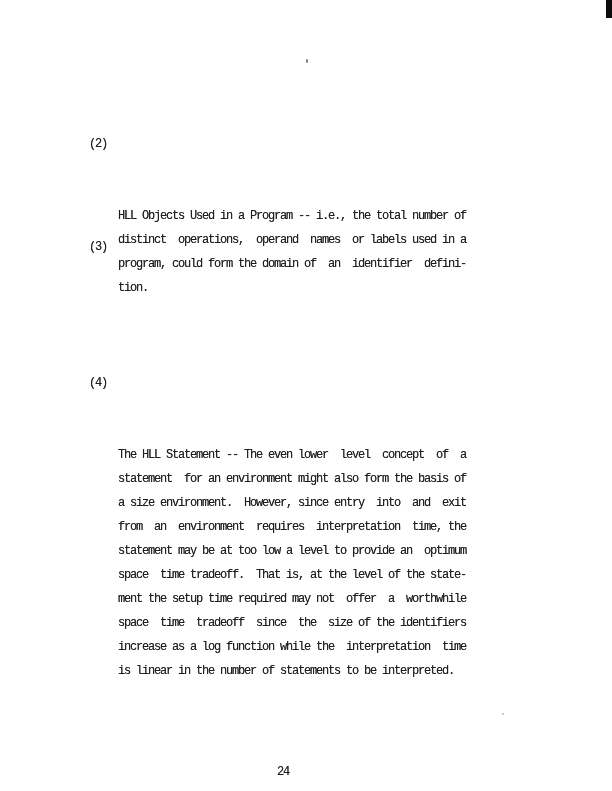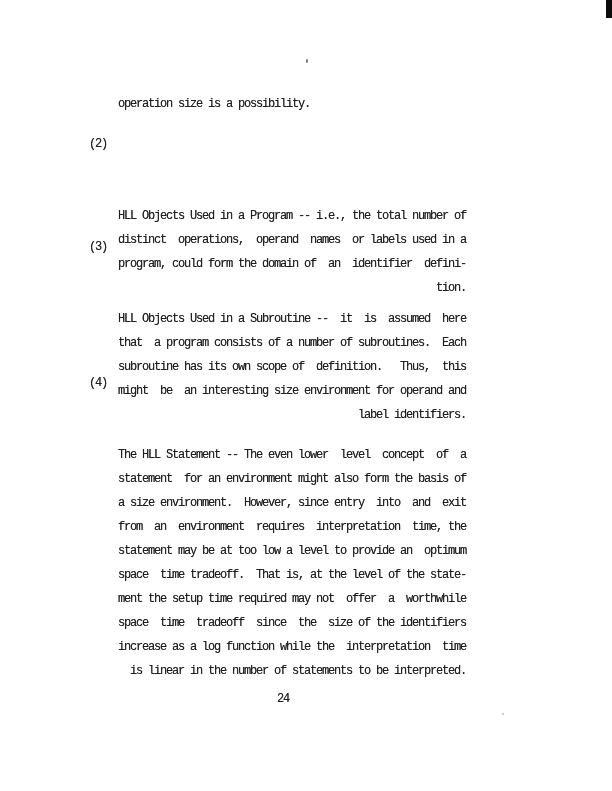--- a/index.html
+++ b/index.html
@@ -20,26 +20,26 @@
     color: #1e1e1e;
   }
   .typed {
     position: absolute;
     white-space: pre;
     text-shadow: 0 0 0.5px rgba(25,25,25,0.65);
   }
   .intro { left: 118px; top: 92px; }
   .item  { left: 89px; }
   .item .num { position: absolute; left: 0; top: 0; white-space: pre; }
-  .item .lines { margin-left: 29px; white-space: pre; text-align: right; }
+  .item .lines { margin-left: 29px; white-space: pre; }
   .item-2 { top: 132px; }
   .item-3 { top: 235px; }
   .item-4 { top: 371px; }
   .note { left: 89px; top: 612px; }
-  .page-number { left: 277px; top: 687px; }
+  .page-number { left: 277px; top: 760px; }
   .corner-mark {
     position: absolute;
     top: 0;
     right: 0;
     width: 6px;
     height: 18px;
     background: #0c0c0c;
   }
   .speck {
     position: absolute;
@@ -62,37 +62,31 @@
 </style>
 </head>
 <body>
 
 <div class="page">
 
   <div class="corner-mark"></div>
   <div class="speck speck-1"></div>
   <div class="speck speck-2"></div>
 
-  <div class="typed intro">operation size is a possibility.</div>
 
   <div class="typed item item-2">
     <span class="num">(2)</span>
     <div class="lines">HLL Objects Used in a Program -- i.e., the total number of
 distinct  operations,  operand  names  or labels used in a
 program, could form the domain of  an  identifier  defini-
 tion.</div>
   </div>
 
   <div class="typed item item-3">
     <span class="num">(3)</span>
-    <div class="lines">HLL Objects Used in a Subroutine --  it  is  assumed  here
-that  a program consists of a number of subroutines.  Each
-subroutine has its own scope of  definition.   Thus,  this
-might  be  an interesting size environment for operand and
-label identifiers.</div>
   </div>
 
   <div class="typed item item-4">
     <span class="num">(4)</span>
     <div class="lines">The HLL Statement -- The even lower  level  concept  of  a
 statement  for an environment might also form the basis of
 a size environment.  However, since entry  into  and  exit
 from  an  environment  requires  interpretation  time, the
 statement may be at too low a level to provide an  optimum
 space  time tradeoff.  That is, at the level of the state-

